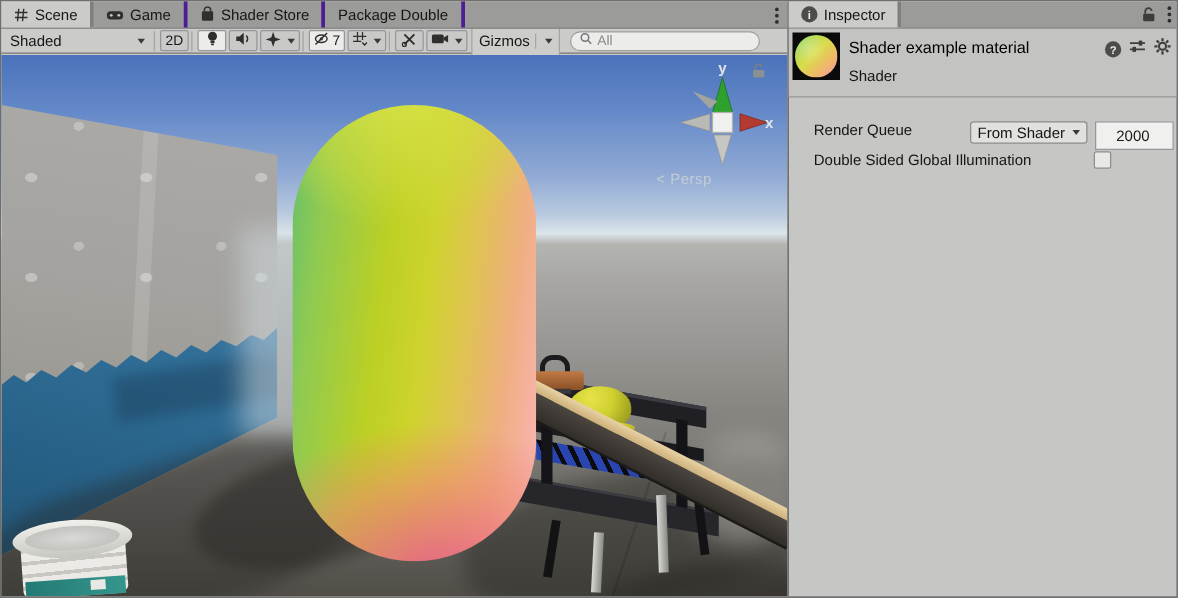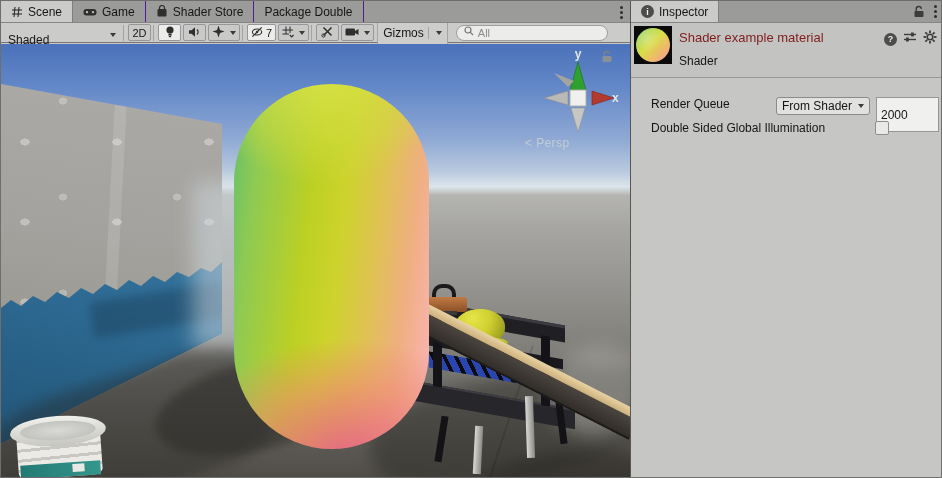--- a/index.html
+++ b/index.html
@@ -2,27 +2,27 @@
 <html><head>
 <meta charset="utf-8">
 <style>
   html,body{margin:0;padding:0;background:#3a3a3a;font-family:"Liberation Sans",sans-serif;}
   *{box-sizing:border-box;}
   .window{position:relative;width:942px;height:478px;background:#c8c8c6;border:1px solid #6e6e6c;overflow:hidden;}
 
   
   .pane-left{position:absolute;left:0;top:0;width:629px;height:476px;}
   .tabbar{position:relative;display:flex;height:22px;background:#9b9b99;border-bottom:1px solid #858583;}
-  .tab{display:flex;align-items:center;gap:5px;padding:0 10px;font-size:12px;color:#161616;border-right:1px solid #4c1d95;white-space:nowrap;}
+  .tab{display:flex;align-items:center;gap:5px;padding:0 10px;font-size:12px;color:#161616;border-right:3px solid #4c1d95;white-space:nowrap;}
   .tab.active{background:#cbcbc9;border-right-color:#7f7f7d;}
   .kebab{position:absolute;right:7px;top:5px;width:3px;height:13px;cursor:pointer;}
   .kebab i{display:block;width:3px;height:3px;border-radius:50%;background:#2e2e2c;margin-bottom:2px;}
 
   .toolbar{display:flex;align-items:center;height:20px;background:#cbcbc9;border-bottom:1px solid #767674;padding:0 2px;font-size:12px;color:#161616;}
-  .tb-dd{display:flex;align-items:flex-start;justify-content:space-between;height:18px;padding:16px 5px;}
+  .tb-dd{display:flex;align-items:center;justify-content:space-between;height:18px;padding:16px 5px;}
   .tb-dd.shaded{width:118px;}
   .caret{width:0;height:0;border-left:3.5px solid transparent;border-right:3.5px solid transparent;border-top:4.5px solid #3a3a38;margin-left:3px;}
   .tb-sep{width:1px;height:16px;background:#a3a3a1;margin:0 2px;}
   .tb-btn{display:inline-flex;align-items:center;justify-content:center;gap:2px;height:17px;min-width:23px;margin-left:2px;padding:0 3px;background:#c9c9c7;border:1px solid #97979b;border-radius:2px;font-size:11px;color:#161616;}
   .tb-btn.on{background:#ecECEA;background:#ececea;}
   .tb-btn .cnt{font-size:11px;}
   .gizmos-dd{display:inline-flex;align-items:center;height:17px;margin-left:3px;padding:17px 5px;border:1px solid #a5a5a3;border-radius:2px;background:#cdcdcb;}
   .gizmos-dd .vline{width:1px;height:12px;background:#a5a5a3;margin:0 4px;}
   .searchbox{display:flex;align-items:center;gap:3px;margin-left:8px;width:152px;height:16px;border:1px solid #9f9f9d;border-radius:8px;background:#ececea;padding:0 6px;}
   .searchbox .stext{font-size:11px;color:#8b8b89;}
@@ -96,33 +96,33 @@
   .persp{position:absolute;left:524px;top:92px;font-size:12px;color:#ccd2d6;opacity:.85;letter-spacing:.4px;}
   .scene-lock{position:absolute;left:600px;top:6px;}
 
   
   .pane-right{position:absolute;left:629px;top:0;width:313px;height:476px;background:#c6c6c4;border-left:1px solid #565654;}
   .insp-actions{position:absolute;right:6px;top:4px;display:flex;align-items:center;gap:9px;}
   .mat-header{position:relative;height:55px;background:#c3c3c1;border-bottom:1px solid #989896;}
   .mat-thumb{position:absolute;left:3px;top:3px;width:38px;height:38px;background:#0a0a0a;}
   .mat-sphere{position:absolute;inset:2px;border-radius:50%;
     background:radial-gradient(circle at 32% 30%,rgba(255,255,255,.28),transparent 42%),linear-gradient(135deg,#86d45f 0%,#d9dd49 45%,#eebb66 70%,#f295a6 100%);}
-  .mat-title{position:absolute;left:48px;top:7px;font-size:13px;color:#7f1d1d;}
+  .mat-title{position:absolute;left:48px;top:7px;font-size:13px;color:#000000;}
   .mat-icons{position:absolute;right:6px;top:7px;display:flex;align-items:center;gap:6px;}
   .circ-icon{width:13px;height:13px;border-radius:50%;background:#4c4c4a;color:#efefed;font-size:9px;font-weight:bold;display:flex;align-items:center;justify-content:center;}
   .shader-row{position:absolute;left:48px;top:31px;right:5px;display:flex;align-items:center;font-size:12px;color:#151513;}
   .shader-row .lbl{width:40px;}
   .dropdown{display:flex;align-items:center;height:18px;background:#e1e1df;border:1px solid #8b8b89;border-radius:3px;padding:0 5px;font-size:12px;color:#151513;}
   .shader-row .dropdown{flex:1;}
   .dropdown .dtext{flex:1;white-space:nowrap;overflow:hidden;}
   .insp-body{padding:19px 4px 0 20px;font-size:12px;color:#151513;}
   .prop-row{display:flex;align-items:flex-start;height:18px;margin-bottom:6px;}
   .prop-row .plabel{flex:1;}
   .rq-dd{width:94px;}
-  .numfield{width:63px;height:35px;margin-left:6px;background:#f0f0ee;border:1px solid #96969b;display:flex;align-items:center;padding:0 4px;font-size:12px;color:#151513;}
+  .numfield{width:63px;height:23px;margin-left:6px;background:#f0f0ee;border:1px solid #96969b;display:flex;align-items:center;padding:0 16px;font-size:12px;color:#151513;}
   .checkbox{width:14px;height:14px;background:#e9e9e7;border:1px solid #8e8e8c;border-radius:2px;margin-right:50px;}
   .tab .ticon{display:flex;}
 </style>
 </head>
 <body>
 
 <div class="window">
 
   <div class="pane-left">
 

